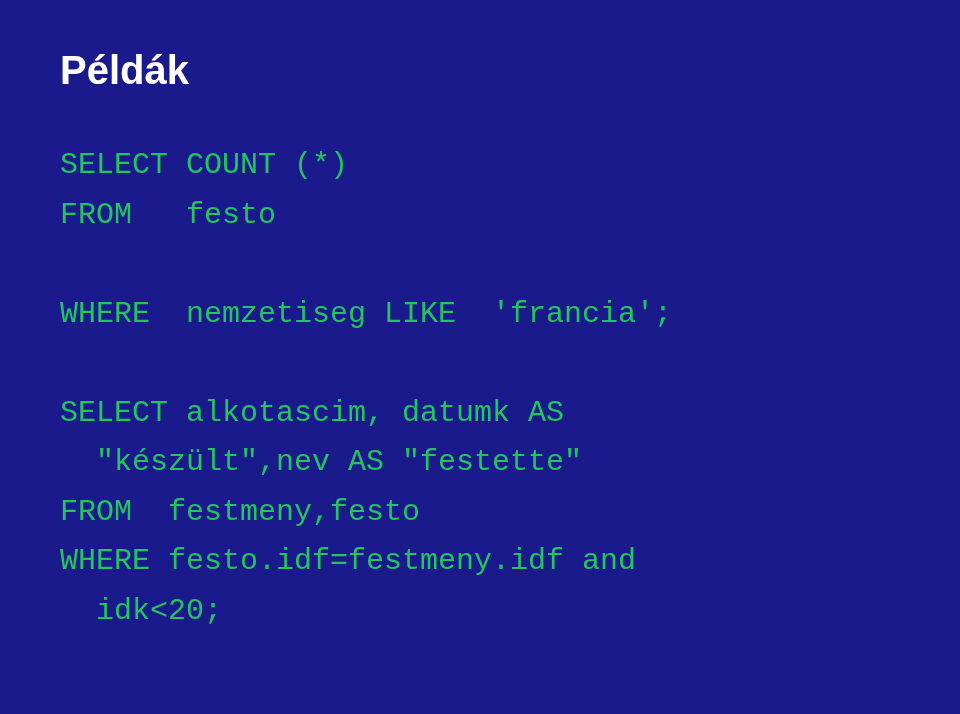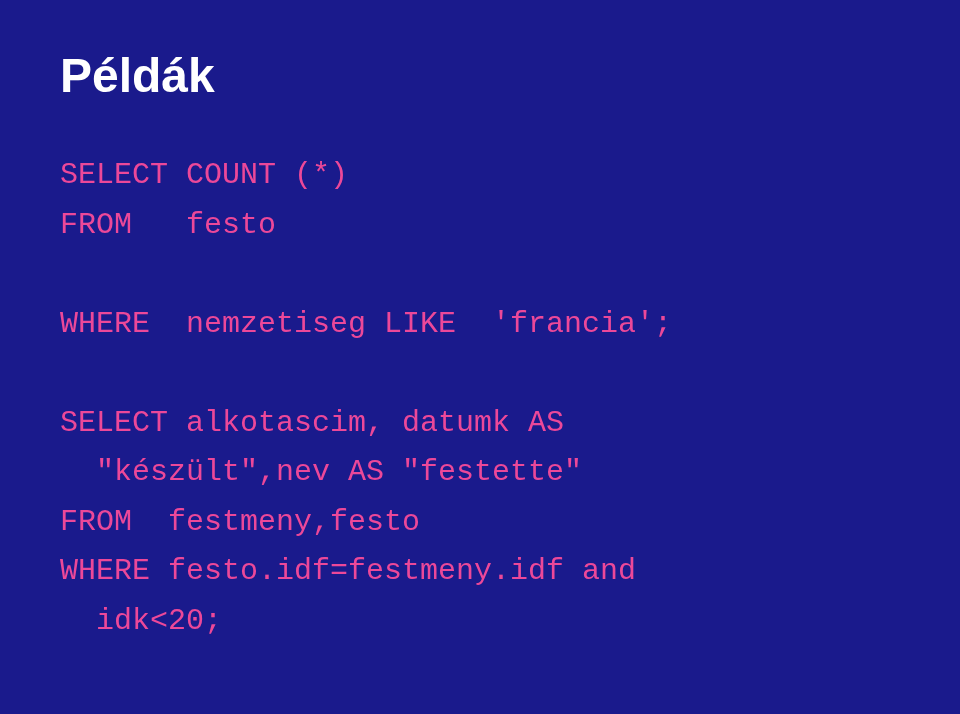--- a/index.html
+++ b/index.html
@@ -19,27 +19,27 @@
     .page-container {
       width: 960px;
       height: 714px;
       background-color: #1a1a8c;
       padding: 48px 60px;
     }
 
     .page-title {
       color: #ffffff;
       font-family: Arial, Helvetica, sans-serif;
-      font-size: 48px;
+      font-size: 40px;
       font-weight: bold;
       margin-bottom: 48px;
     }
 
     .code-block {
-      color: #ec4899;
+      color: #22c55e;
       font-size: 30px;
       line-height: 1.65;
       font-family: 'Courier New', Courier, monospace;
       white-space: pre;
     }
   </style>
 </head>
 <body>
 
 <div class="page-container">

